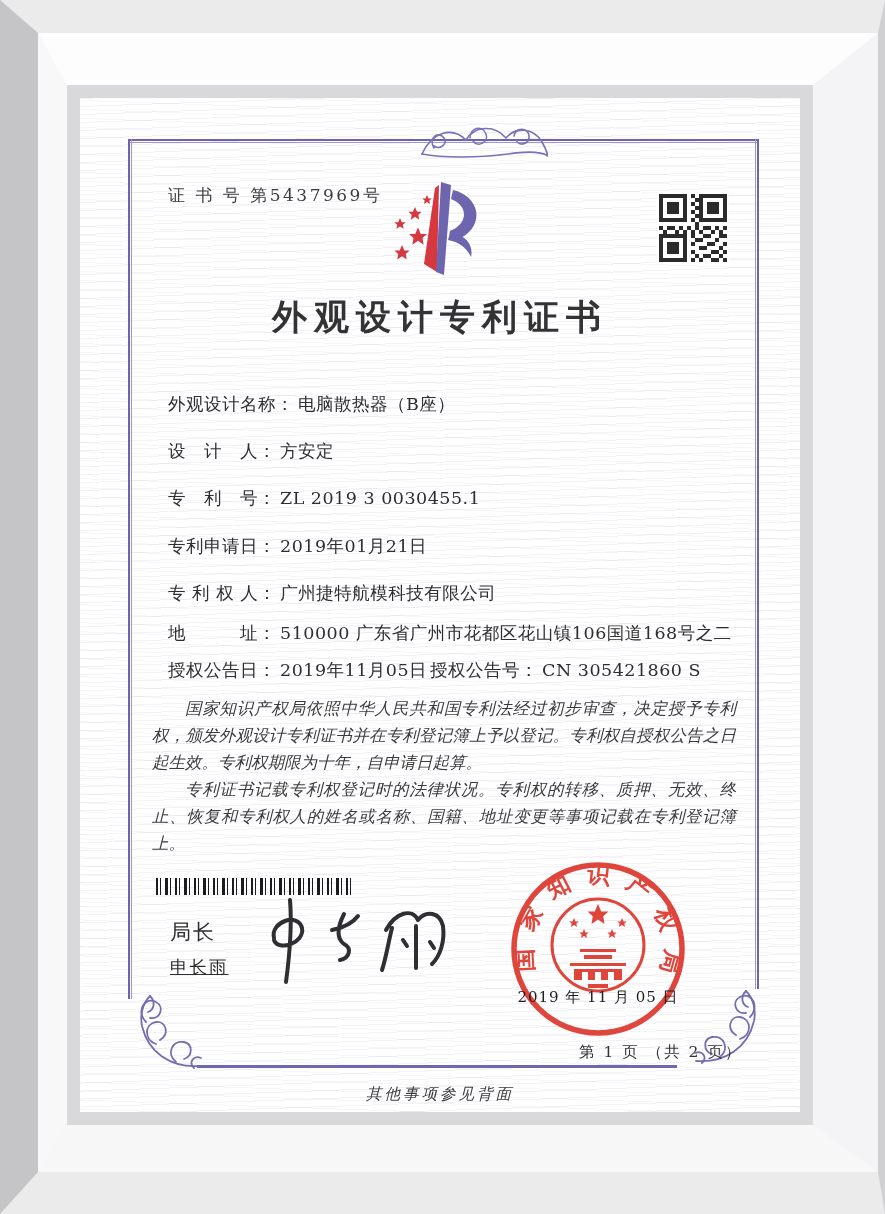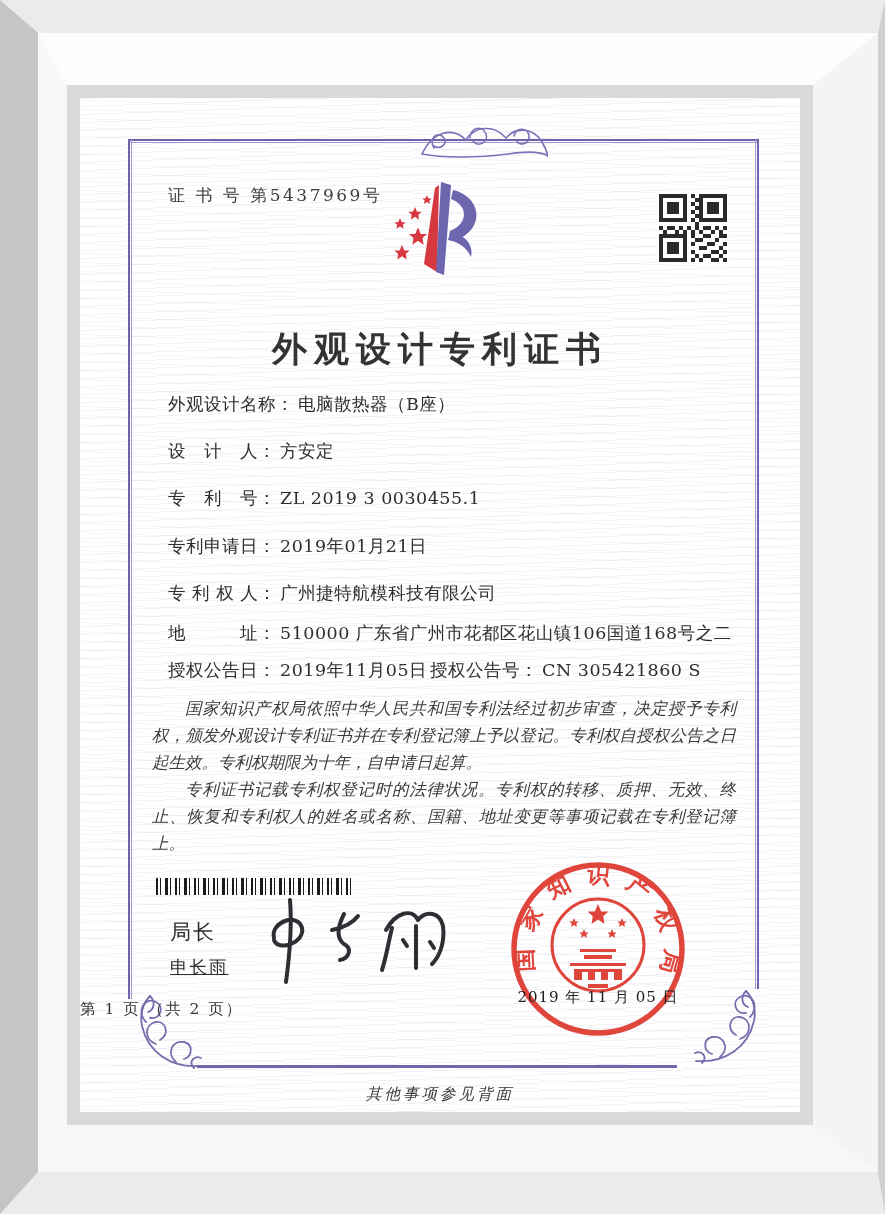--- a/index.html
+++ b/index.html
@@ -24,33 +24,33 @@
     background:linear-gradient(to bottom,#6b63ab 0 2px,transparent 2px 3px,#9d97cd 3px 4px,transparent 4px);}
   .bl-left{left:48px;top:41px;width:5px;height:860px;
     background:linear-gradient(to right,#6b63ab 0 2px,transparent 2px 3px,#9d97cd 3px 4px,transparent 4px);}
   .bl-right{left:674px;top:41px;width:5px;height:850px;
     background:linear-gradient(to right,transparent 0 1px,#9d97cd 1px 2px,transparent 2px 3px,#6b63ab 3px 5px);}
   .bl-bottom{left:117px;top:967px;width:480px;height:3px;background:#6f68b0;}
 
   
   .cert-no{left:88px;top:86px;font-size:17px;letter-spacing:2.5px;color:#3d3d3d;white-space:nowrap;}
   .title{left:0;top:196px;width:100%;text-align:center;font-size:35px;font-weight:700;
-    letter-spacing:7px;color:#333;white-space:nowrap;margin-top:32px;}
+    letter-spacing:7px;color:#333;white-space:nowrap;}
   .rows{left:88px;top:0;width:588px;height:1136px;}
   .row{position:absolute;left:0;font-size:17.5px;color:#2e2e2e;white-space:nowrap;letter-spacing:.5px;}
   .row .lab{margin-right:4px;}
   .pair2{position:absolute;left:262px;top:0;}
   .bodytext{left:72px;top:597px;width:584px;font-size:16.5px;line-height:27px;color:#3b3b3b;
     font-style:italic;text-align:justify;}
   .bodytext p{margin:0;text-indent:2em;}
   .barcode{left:76px;top:780px;width:198px;height:17px;
     background-image:repeating-linear-gradient(90deg,#1c1c1c 0 2px,transparent 2px 4px,#1c1c1c 4px 5px,transparent 5px 9px,#1c1c1c 9px 12px,transparent 12px 14px,#1c1c1c 14px 15px,transparent 15px 19px);}
   .signoff-role{left:90px;top:820px;font-size:21px;color:#2e2e2e;letter-spacing:2px;}
   .signoff-name{left:90px;top:857px;font-size:17.5px;color:#2e2e2e;letter-spacing:2px;text-decoration:underline;}
-  .page-info{left:0;top:901px;width:92%;text-align:left;font-size:15.5px;letter-spacing:2px;color:#333;}
+  .page-info{left:0;top:944px;width:92%;text-align:right;font-size:15.5px;letter-spacing:2px;color:#333;}
   .back-note{left:0;top:986px;width:100%;text-align:center;font-size:15.5px;font-style:italic;
     letter-spacing:3px;color:#3b3b3b;font-family:Liberation Serif, serif;}
 
   .sig{left:160px;top:788px;width:230px;height:110px;}
   .seal{left:430px;top:763px;width:176px;height:176px;}
   .logo{left:298px;top:78px;width:112px;height:118px;}
   .qr{left:577px;top:94px;width:72px;height:72px;}
   .garland{left:338px;top:16px;width:130px;height:52px;}
   .orn-bl{left:42px;top:894px;width:80px;height:94px;}
   .orn-br{left:614px;top:888px;width:80px;height:96px;transform:scaleX(-1);}

